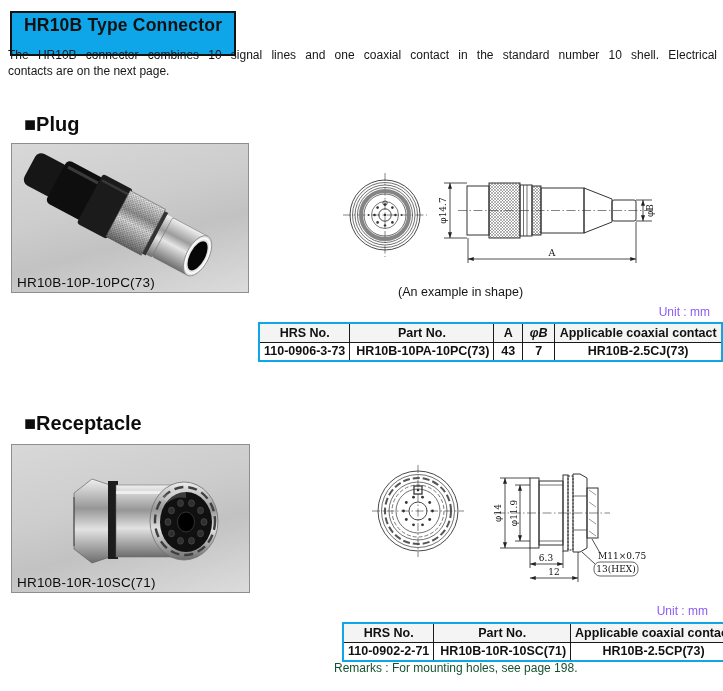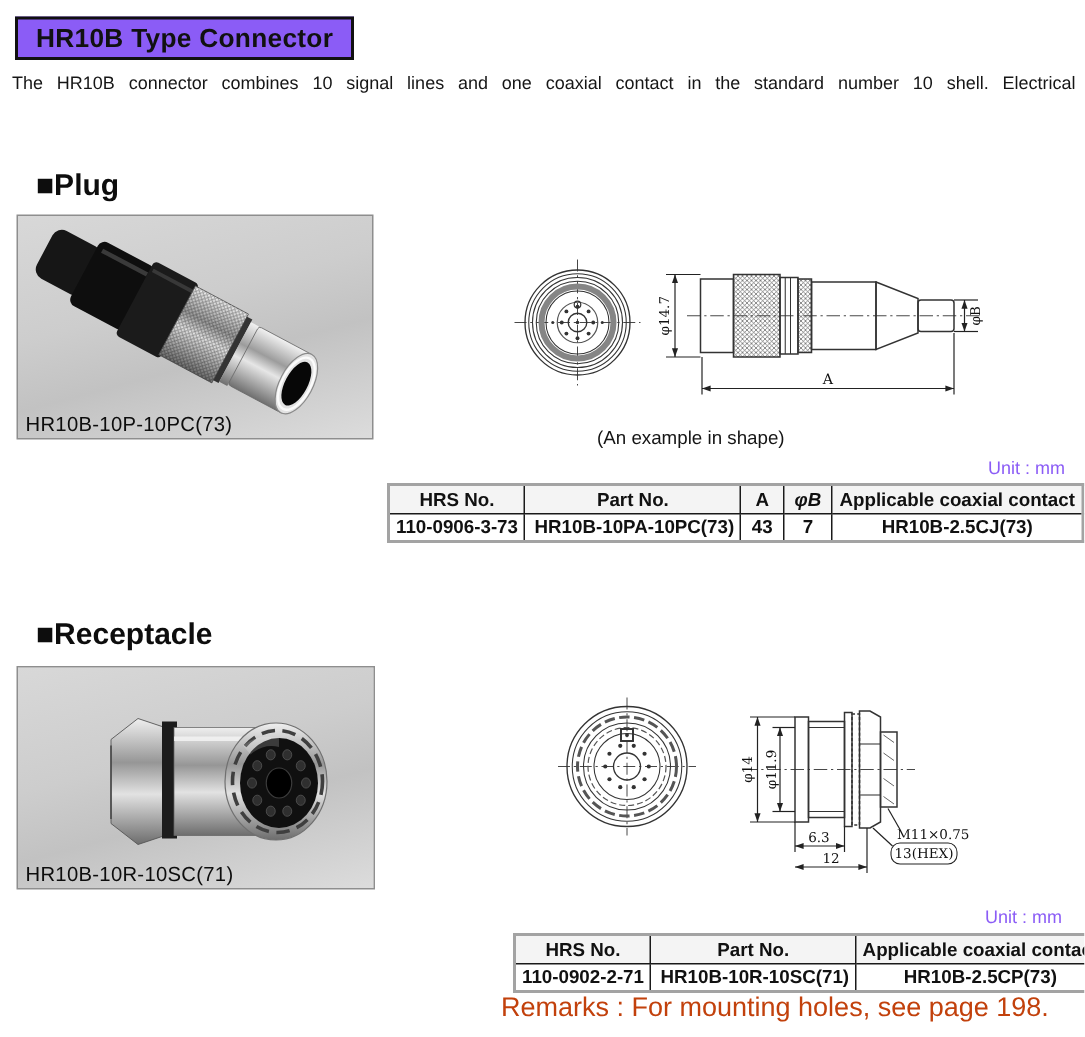--- a/index.html
+++ b/index.html
@@ -2,23 +2,23 @@
 <html><head>
 <meta charset="utf-8">
 <style>
   * { margin:0; padding:0; box-sizing:border-box; }
   html,body { background:#ffffff; }
   .page {
     position:relative; width:723px; height:691px; background:#ffffff;
     font-family:"Liberation Sans", sans-serif; color:#111; overflow:hidden;
   }
   .title-box {
-    position:absolute; left:10px; top:11px; height:29px;
+    position:absolute; left:10px; top:11px; height:45px;
     border:2px solid #111; padding:2px 12px 0 12px;
-    font-size:17.5px; font-weight:bold; letter-spacing:0.2px; background:#8b5cf6;
+    font-size:17.5px; font-weight:bold; letter-spacing:0.2px; background:#0ea5e9;
   }
   .intro { position:absolute; left:8px; top:47px; width:709px; font-size:12px; line-height:16px; color:#161616; }
   .intro .jline { text-align:justify; text-align-last:justify; }
   .section-heading { position:absolute; left:24px; font-size:20px; font-weight:bold; color:#0d0d0d; }
   .sh-plug { top:113px; }
   .sh-rec  { top:412px; }
   .photo {
     position:absolute; border:1px solid #8e8e8e;
     background:linear-gradient(165deg, #d8d8d8 0%, #cdcdcd 40%, #c2c2c2 62%, #dcdcdc 100%);
   }
@@ -30,41 +30,42 @@
   .drawing { position:absolute; }
   .d-plug { left:330px; top:160px; }
   .d-rec  { left:358px; top:440px; }
   .drawing-caption { position:absolute; left:398px; top:285px; width:190px; text-align:left; font-size:12.5px; color:#141414; }
   .unit-label { position:absolute; width:152px; text-align:right; font-size:12px; color:#8b5cf6; }
   .u1 { left:558px; top:305px; }
   .u2 { left:556px; top:604px; }
   table.spec { position:absolute; border-collapse:collapse; background:#fff; table-layout:fixed; }
   .t1 { left:258px; top:322px; }
   .t2 { left:342px; top:622px; }
-  table.spec { border:2px solid #a3a3a3; }
+  table.spec { border:2px solid #0ea5e9; }
   table.spec th, table.spec td {
     border:1px solid #1a1a1a; font-size:12.5px; font-weight:bold; color:#111;
     text-align:center; height:19px; padding:0 4px; white-space:nowrap; overflow:hidden;
   }
   table.spec th { background:#f4f4f4; }
   table.spec td.left { text-align:left; padding-left:6px; }
   th.phi, td.phi { font-style:italic; }
-  .remarks { position:absolute; left:334px; top:661px; font-size:18px; color:#c2410c; }
+  .remarks { position:absolute; left:334px; top:661px; font-size:12px; color:#14532d; }
   svg text.dlabel { font-family:"DejaVu Serif", serif; font-size:9px; fill:#111; font-weight:normal; }
   svg text.dlabel-b { font-family:"DejaVu Serif", serif; font-size:9.5px; fill:#111; }
 </style>
 </head>
 <body>
 
 <div class="page">
 
   <div class="title-box">HR10B Type Connector</div>
 
   <div class="intro">
     <div class="jline">The HR10B connector combines 10 signal lines and one coaxial contact in the standard number 10 shell. Electrical</div>
+    <div>contacts are on the next page.</div>
   </div>
 
   <div class="section-heading sh-plug">■Plug</div>
 
   <div class="photo photo-plug">
     <svg width="238" height="150" viewBox="0 0 238 150">
       <defs>
         <linearGradient id="pmV" x1="0" y1="0" x2="0" y2="1">
           <stop offset="0" stop-color="#f2f2f2"></stop>
             <stop offset="0.35" stop-color="#9c9c9c"></stop>

